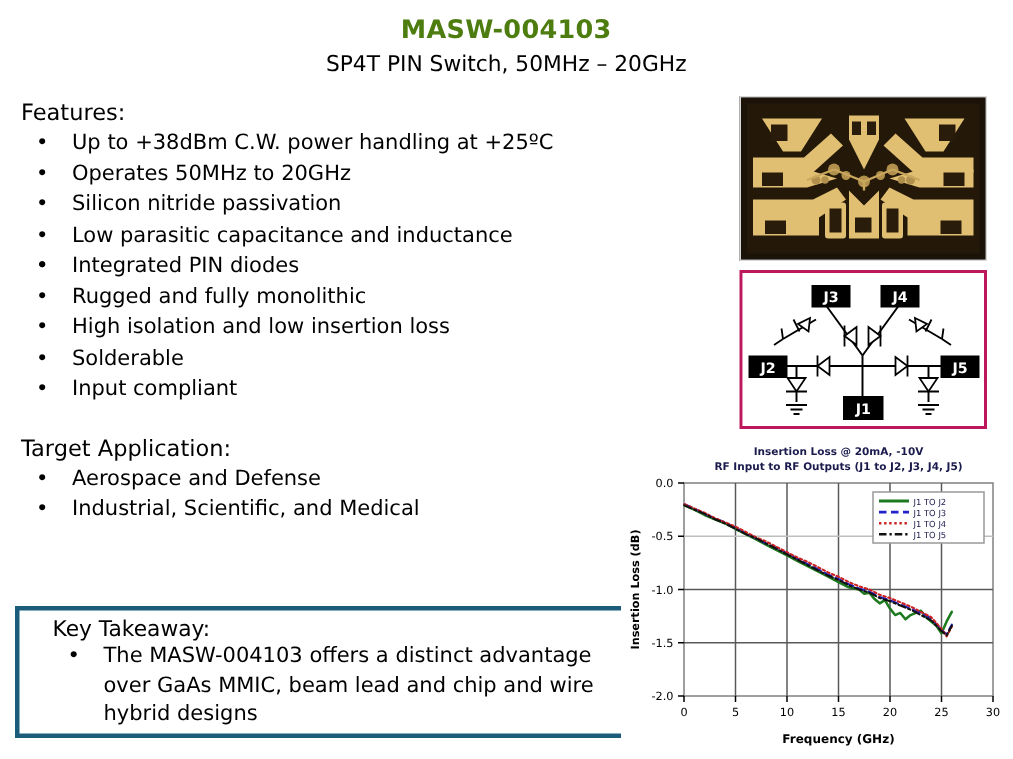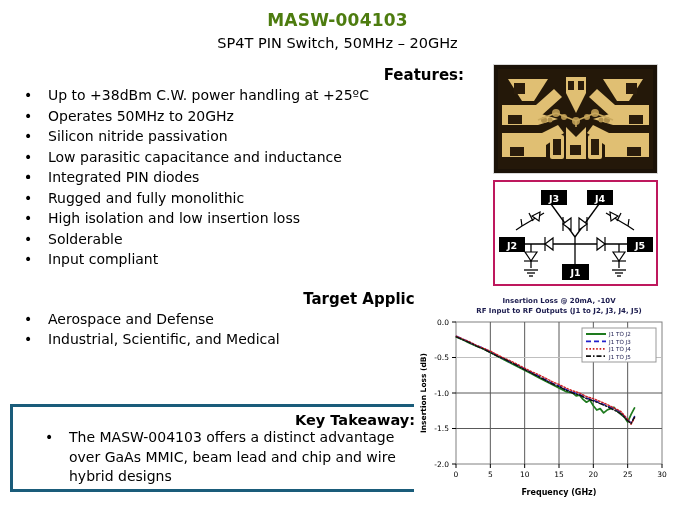--- a/index.html
+++ b/index.html
@@ -10,21 +10,21 @@
   }
   .slide{position:relative;width:675px;height:506px;}
 
   
   .header{position:absolute;left:0;top:10px;width:675px;text-align:center;}
   .title{font-size:17px;font-weight:bold;color:#4d7c0f;letter-spacing:.2px;line-height:1.25;}
   .subtitle{font-size:14.5px;color:#000;margin-top:3px;line-height:1.25;}
 
   
   .left{position:absolute;left:14px;top:66px;width:450px;}
-  .sec-head{font-size:15px;font-weight:bold;color:#000;margin-bottom:1px;text-align:right;}
+  .sec-head{font-size:15px;font-weight:normal;color:#000;margin-bottom:1px;}
   ul.bul{list-style:none;margin:0;padding:0;}
   ul.bul li{
     position:relative;padding-left:34px;font-size:14px;color:#000;
     line-height:20.5px;white-space:nowrap;
   }
   ul.bul li .bt{position:absolute;left:10px;top:0;font-size:14px;line-height:20.5px;}
 
   .target-wrap{margin-top:20px;}
 
   

